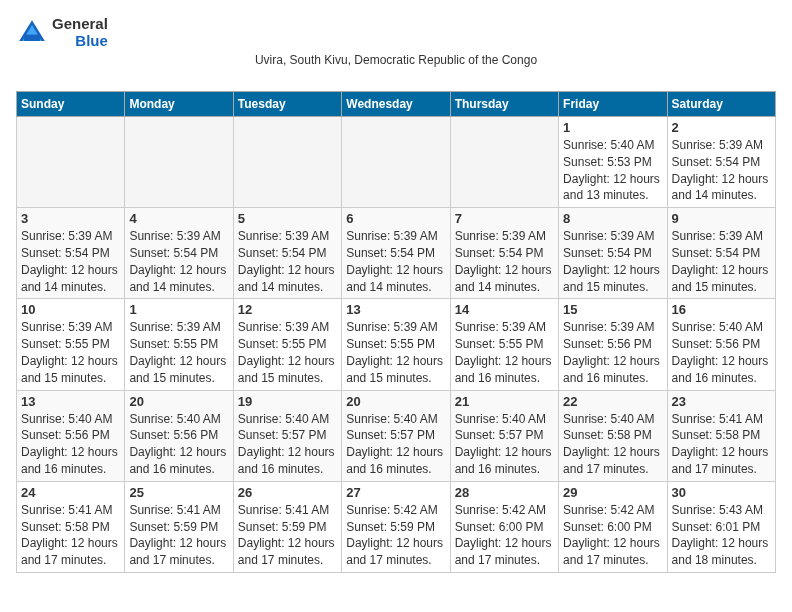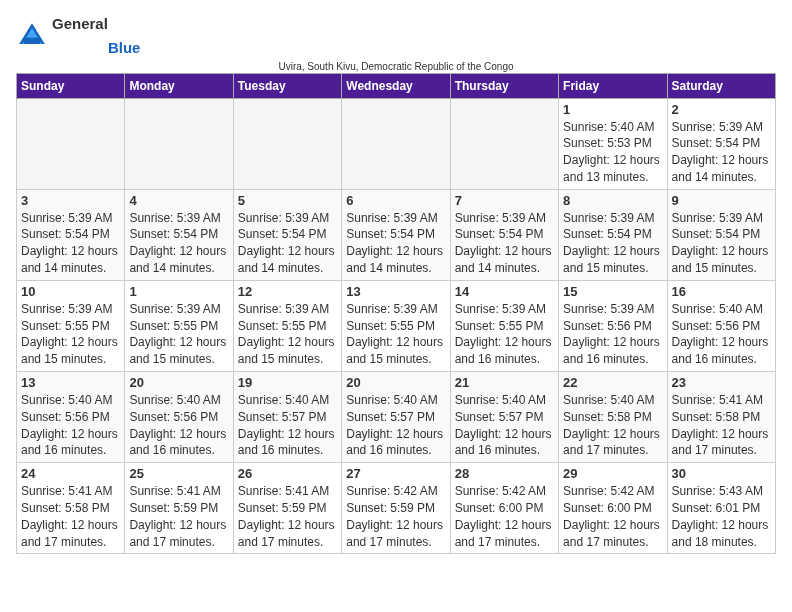--- a/index.html
+++ b/index.html
@@ -16,57 +16,57 @@
       justify-content: space-between;
       margin-bottom: 4px;
     }
     .logo {
       display: flex;
       align-items: center;
       gap: 4px;
     }
     .logo-text {
       display: flex;
-      flex-direction: row;
+      flex-direction: column;
       line-height: 1.1;
+      align-items: flex-end;
     }
     .logo-general {
       font-size: 15px;
       font-weight: bold;
       color: #333;
     }
     .logo-blue {
       font-size: 15px;
       font-weight: bold;
       color: #1565c0;
-      margin-top: 24px;
     }
     .logo-icon {
       width: 32px;
       height: 32px;
     }
     .month-title {
       font-size: 36px;
       font-weight: bold;
       color: #333;
       text-align: right;
     }
     .subtitle {
       text-align: center;
-      font-size: 10px;
-      color: #333;
-      margin-bottom: 1px;
+      font-size: 12px;
+      color: #333;
+      margin-bottom: 24px;
     }
     table {
       width: 100%;
       border-collapse: collapse;
       table-layout: fixed;
     }
     th {
-      background: #4c1d95;
+      background: #0369a1;
       color: #fff;
       font-size: 12px;
       font-weight: bold;
       padding: 5px 4px;
       text-align: left;
       border: 1px solid #aaa;
     }
     td {
       border: 1px solid #ccc;
       vertical-align: top;

